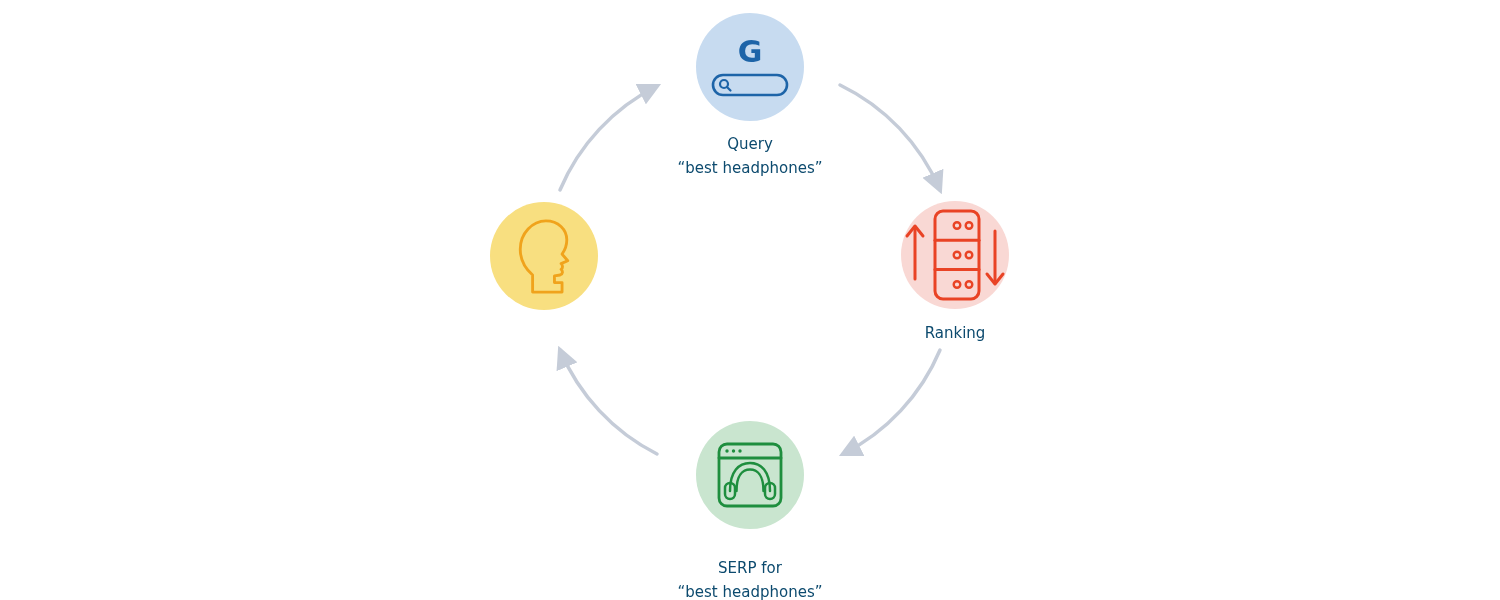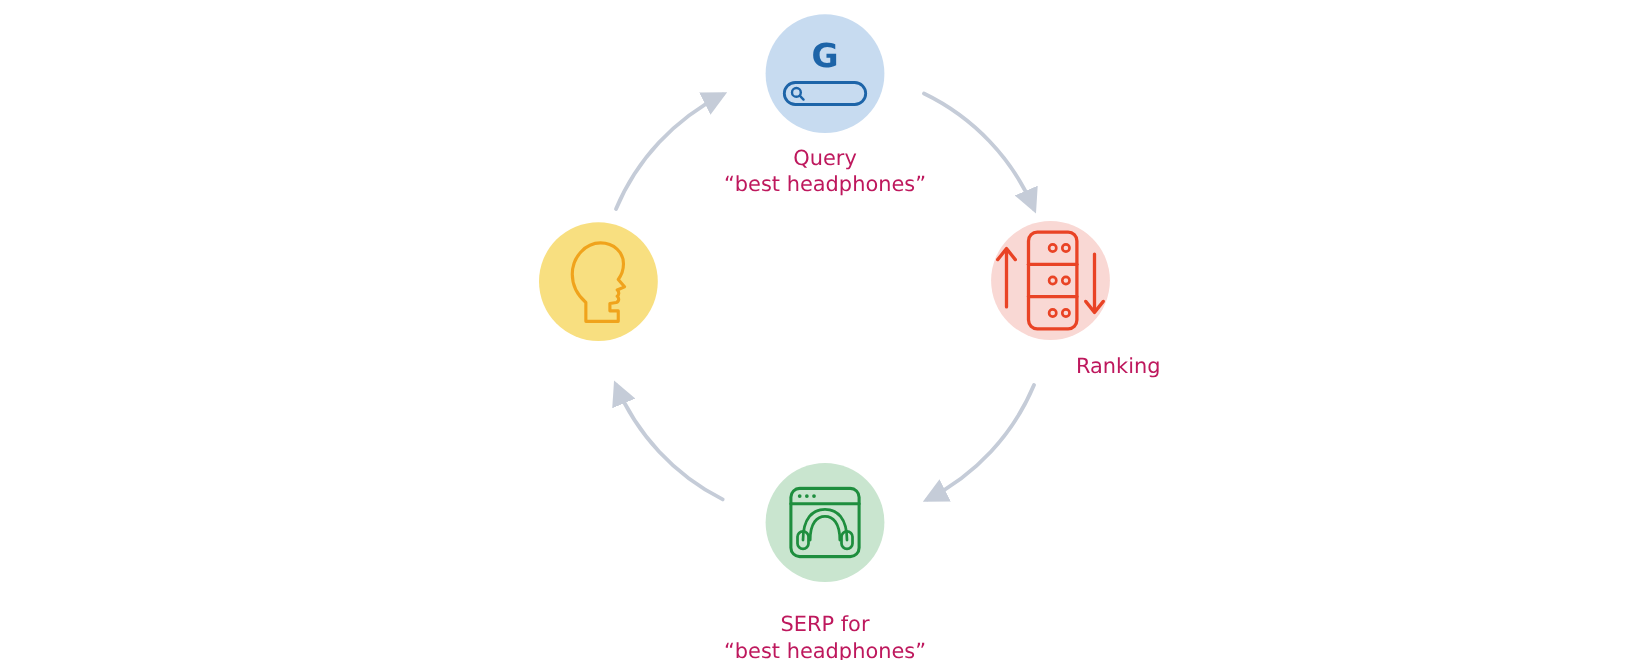--- a/index.html
+++ b/index.html
@@ -15,22 +15,22 @@
   }
   .node-query  .circle{background:#c7dbf0;}
   .node-ranking .circle{background:#f9d8d4;}
   .node-serp   .circle{background:#c9e5cf;}
   .node-user   .circle{background:#f8df80;}
   .g-letter{
     font-size:30px;font-weight:bold;color:#1d64a8;line-height:1;
     margin-bottom:6px;letter-spacing:0;
   }
   .label{
-    position:absolute;text-align:center;color:#be185d;
-    font-size:19px;line-height:24px;font-weight:500;
+    position:absolute;text-align:center;color:#0c4a6e;
+    font-size:15px;line-height:24px;font-weight:500;
   }
   .label .line{display:block;}
 </style>
 </head>
 <body>
 
 <div class="canvas">
 
   <svg class="arrows-layer" width="1500" height="600" viewBox="0 0 1500 600">
     <defs>
@@ -77,21 +77,21 @@
           <line x1="12" y1="70" x2="12" y2="18"></line>
           <polyline points="4,27 12,17 20,27"></polyline>
         </g>
         <g>
           <line x1="92" y1="22" x2="92" y2="74"></line>
           <polyline points="84,65 92,75 100,65"></polyline>
         </g>
       </svg>
     </div>
   </div>
-  <div class="label" style="left:855px;top:321px;width:200px;text-align:right;">
+  <div class="label" style="left:855px;top:321px;width:200px;">
     <span class="line">Ranking</span>
   </div>
 
   <div class="node node-serp" style="left:696px;top:421px;">
     <div class="circle">
       <svg width="66" height="66" viewBox="0 0 66 66" fill="none" stroke="#1e8e3e" stroke-width="2.8" stroke-linecap="round" stroke-linejoin="round">
         <rect x="2" y="2" width="62" height="62" rx="8"></rect>
         <line x1="2" y1="16" x2="64" y2="16"></line>
         <circle cx="10" cy="9" r="1.7" fill="#1e8e3e" stroke="none"></circle>
         <circle cx="16.5" cy="9" r="1.7" fill="#1e8e3e" stroke="none"></circle>

